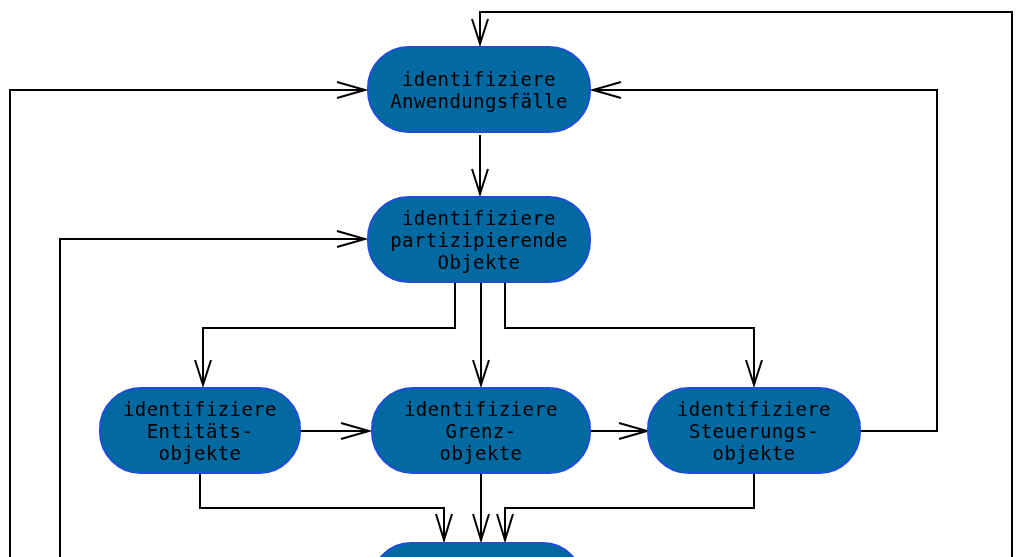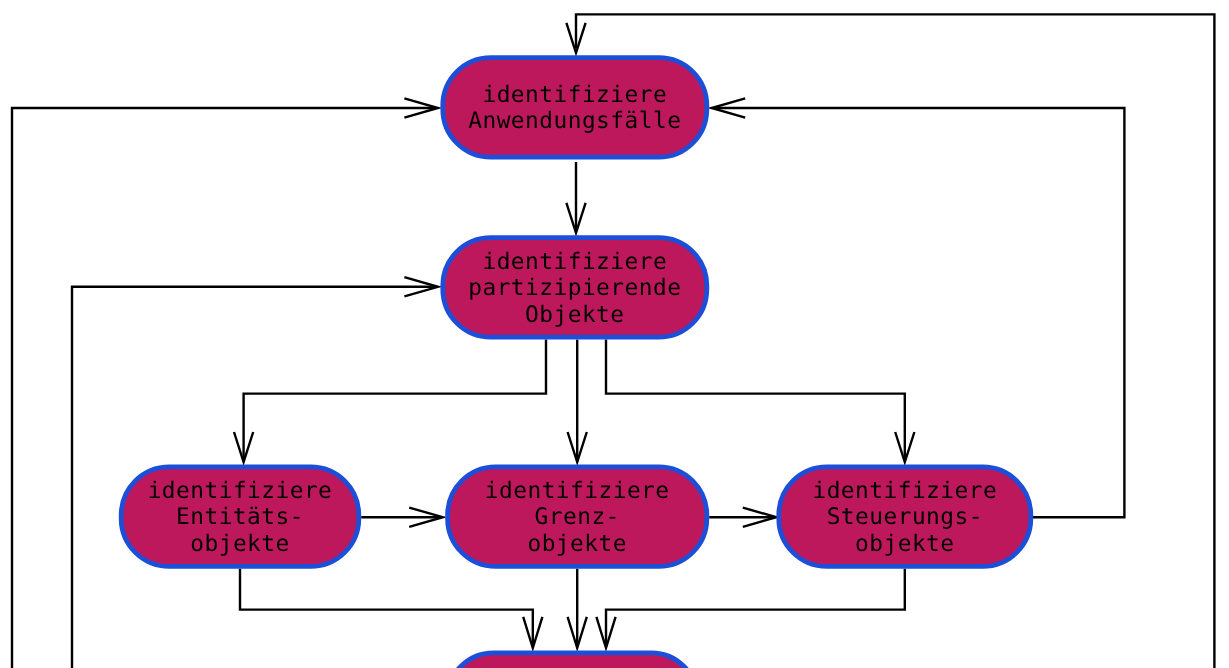--- a/index.html
+++ b/index.html
@@ -8,23 +8,23 @@
     width:1024px;height:557px;
     background:#ffffff;
     overflow:hidden;
     font-family:"DejaVu Sans Mono", monospace;
   }
   .connector-layer{position:absolute;left:0;top:0;width:1024px;height:557px;}
   .connector-layer path{stroke:#000;stroke-width:2;fill:none;}
   .node{
     position:absolute;
     box-sizing:border-box;
-    border:4px solid #1d4ed8;
+    border:2px solid #1d4ed8;
     border-radius:42px;
-    background:#be185d;
+    background:#0369a1;
     display:flex;
     align-items:center;
     justify-content:center;
     text-align:center;
     color:#000;
     font-size:19px;
     line-height:22px;
     letter-spacing:0.4px;
     white-space:pre-line;
   }

